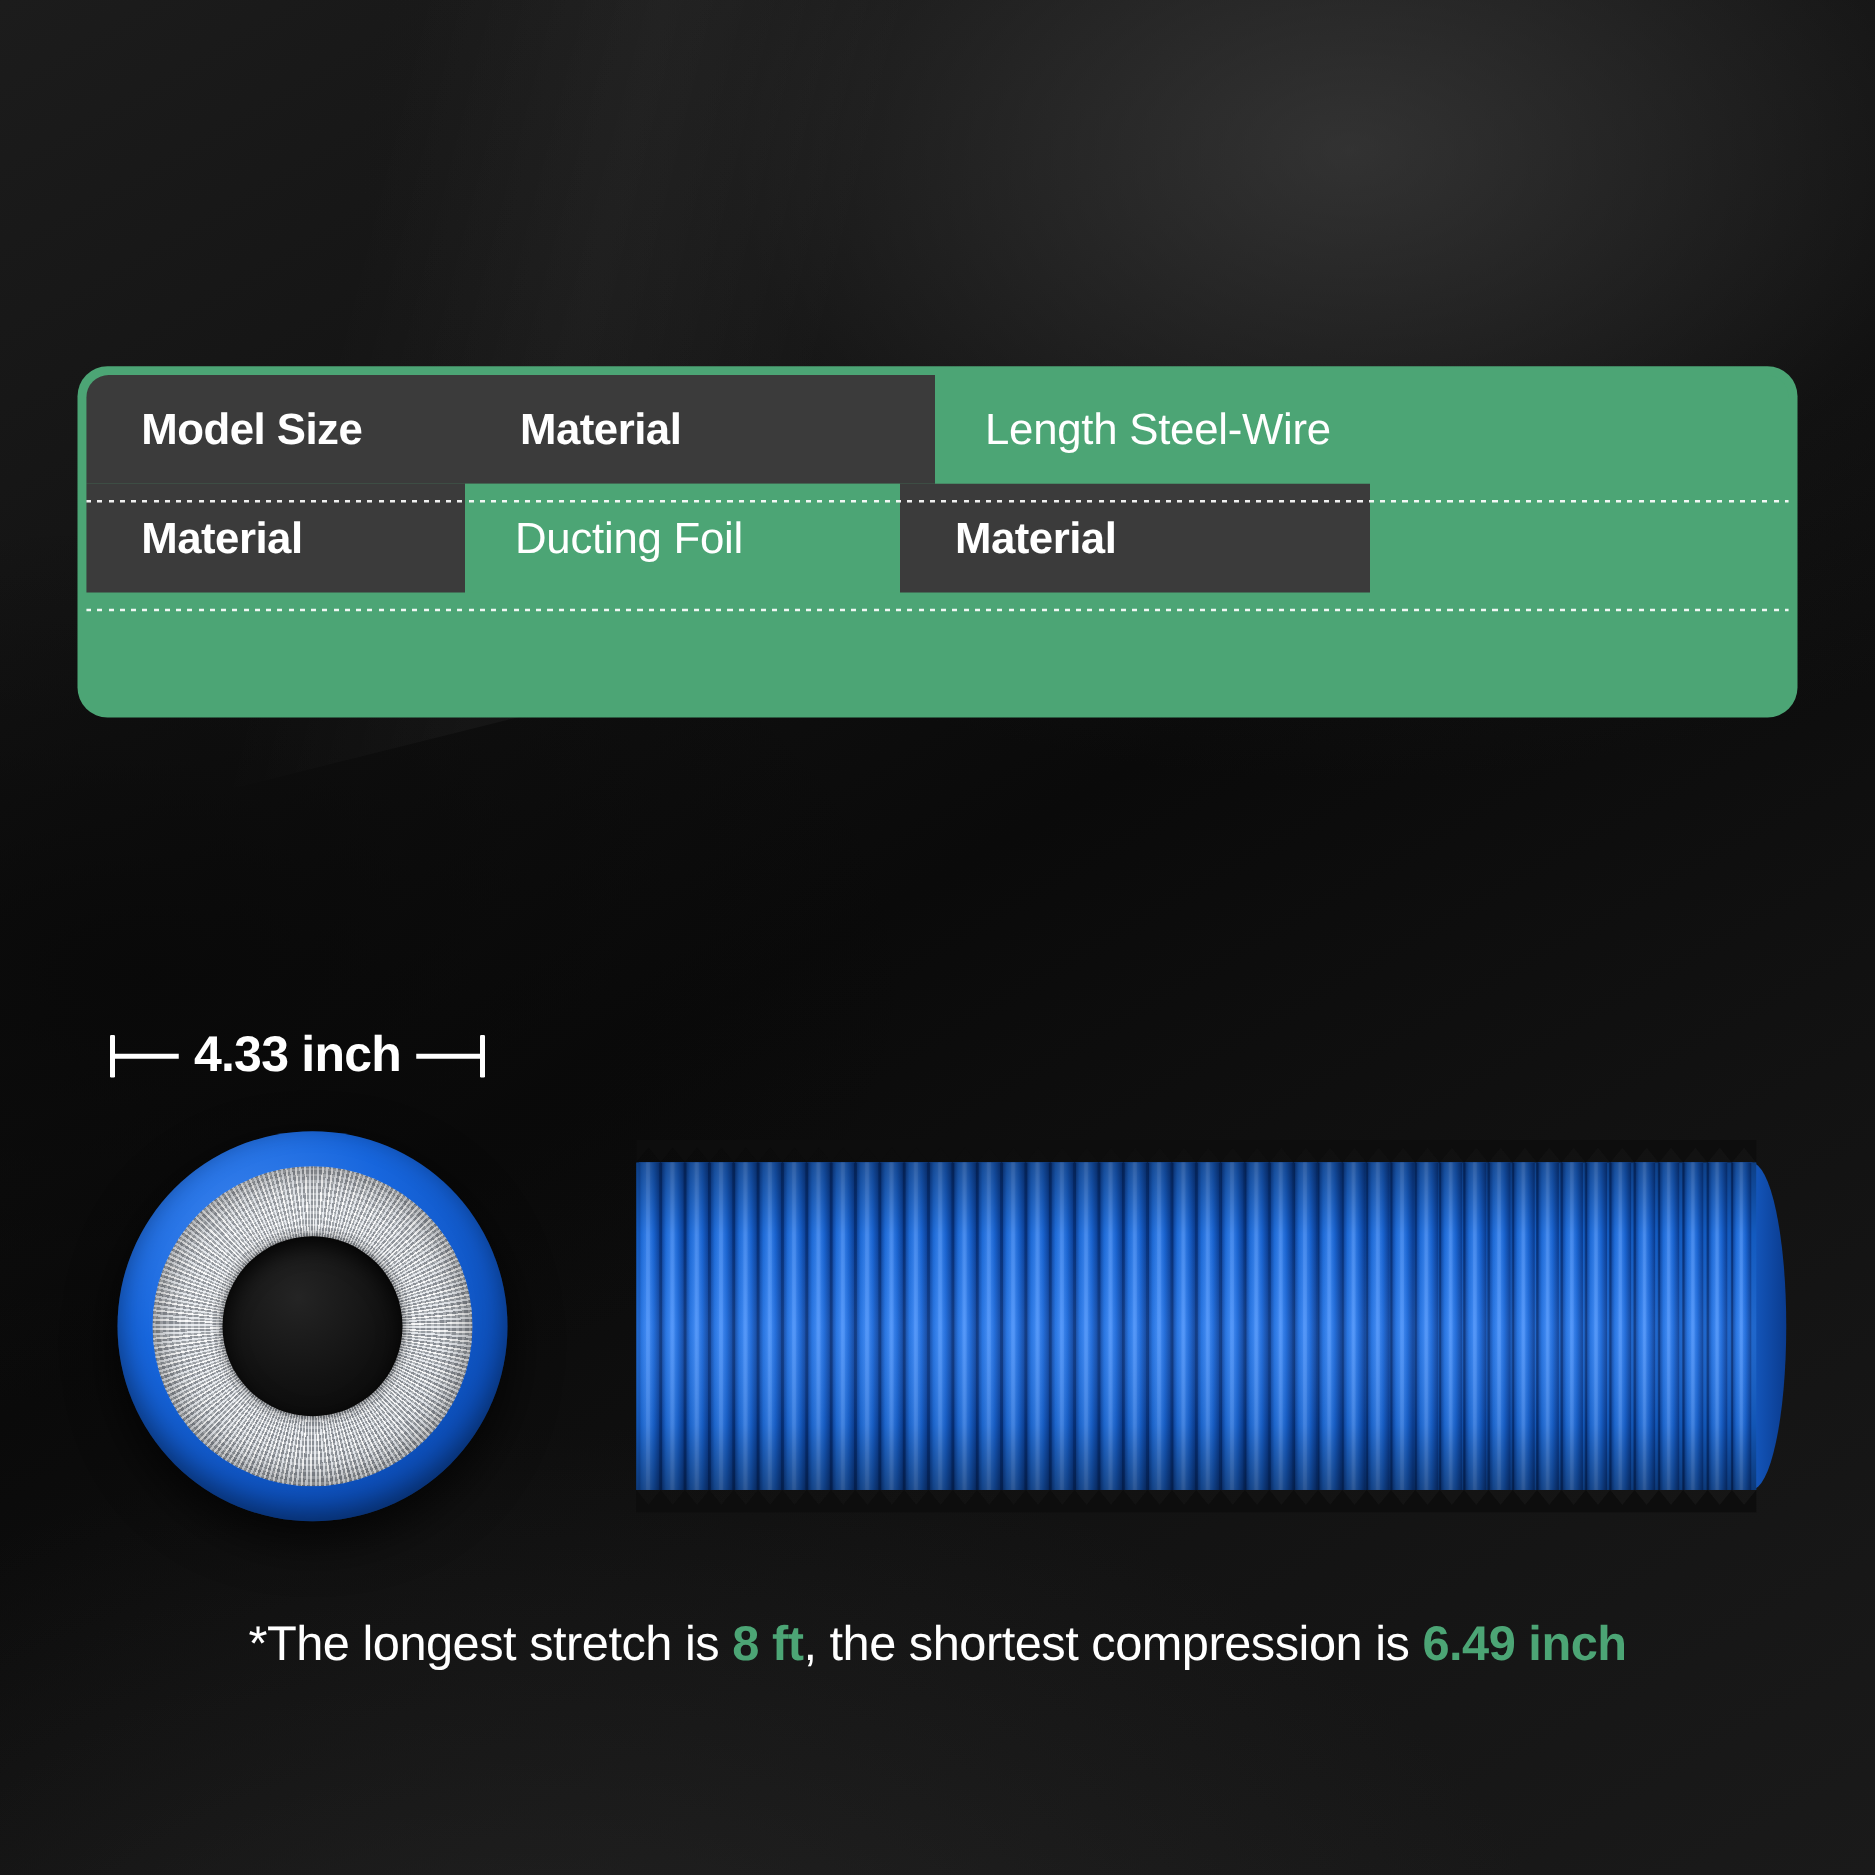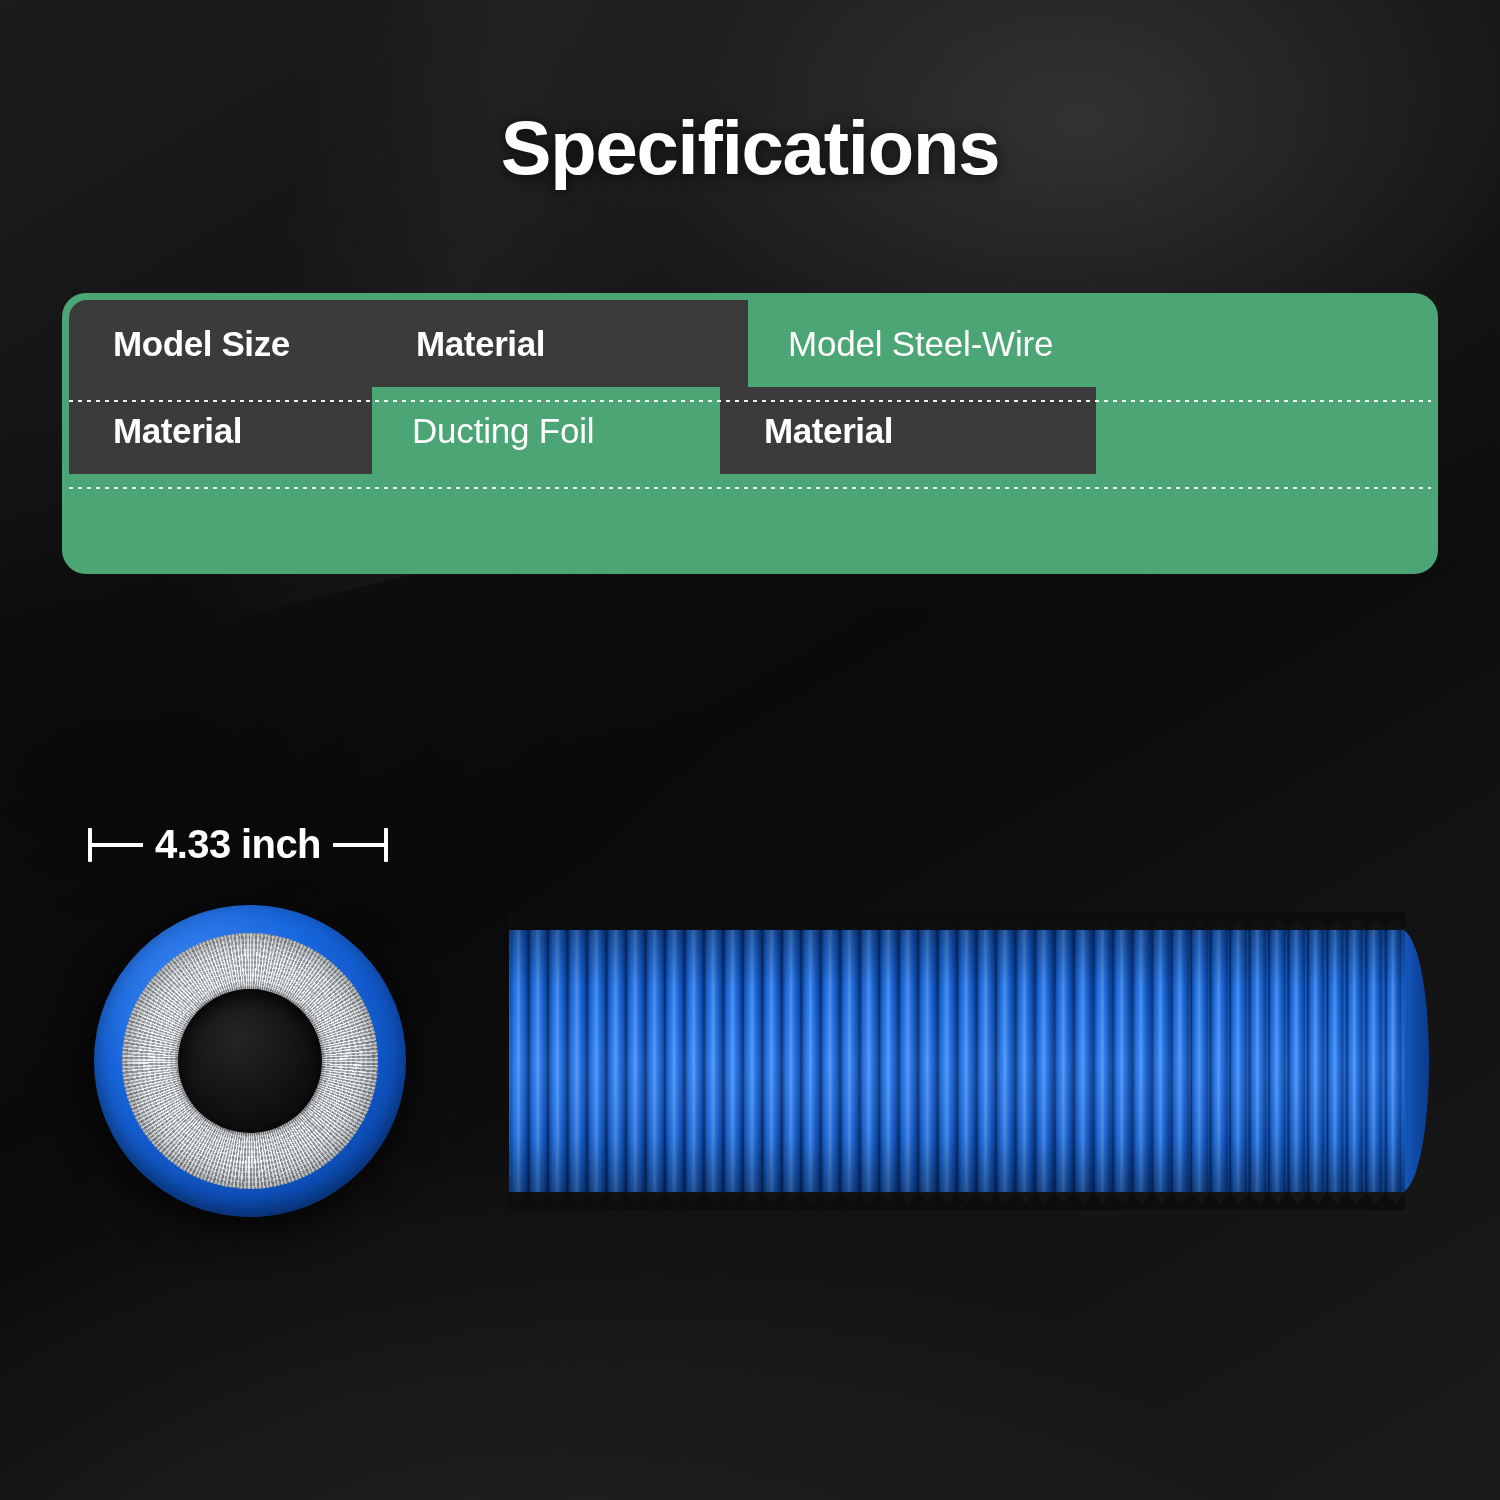--- a/index.html
+++ b/index.html
@@ -182,30 +182,29 @@
   }
   #footnote .hl { color:#4CA575; font-weight:bold; }
 </style>
 </head>
 <body>
 
 <div id="page">
 
   <div id="bg-sweep"></div>
 
-  <div id="title">Specifications</div>
 
   <div id="spec-table">
     <div id="rows">
 
 
       <div class="spec-row">
         <div class="cell-label lbl-a">Model Size</div>
         <div class="cell-label lbl-b">Material</div>
-        <div class="cell-value val-b">Model Steel-Wire</div>
+        <div class="cell-value val-b">Length Steel-Wire</div>
       </div>
 
       <div class="spec-row">
         <div class="cell-label lbl-a">Material</div>
         <div class="cell-value val-a">Ducting Foil</div>
         <div class="cell-label lbl-b">Material</div>
       </div>
 
       <div class="row-sep" id="sep1"></div>
       <div class="row-sep" id="sep2"></div>
@@ -400,14 +399,15 @@
           <rect x="879.7217391304349" y="4" width="1.7032486844182706" height="290" fill="#062c72" opacity="0.72"></rect>
         </g>
 
       <path id="sawtooth-top" fill="#0d0d0d" d="M4,0 L900,0 L900,18 L900.0000000000001,18 L890.2608695652175,6 L880.5217391304349,18 L870.7826086956522,6 L861.0434782608696,18 L851.304347826087,6 L841.5652173913045,18 L831.8260869565219,6 L822.0869565217392,18 L812.3478260869566,6 L802.608695652174,18 L792.8695652173914,6 L783.1304347826087,18 L773.3913043478261,6 L763.6521739130435,18 L753.9130434782609,6 L744.1739130434784,18 L734.4347826086957,6 L724.6956521739131,18 L714.9565217391305,6 L705.2173913043479,18 L695.4782608695652,6 L685.7391304347827,18 L676.0000000000001,6 L666.2608695652175,18 L656.5217391304349,6 L646.7826086956522,18 L637.0434782608696,6 L627.304347826087,18 L617.5652173913044,6 L607.8260869565217,18 L598.0869565217391,6 L588.3478260869566,18 L578.608695652174,6 L568.8695652173914,18 L559.1304347826087,6 L549.3913043478261,18 L539.6521739130435,6 L529.9130434782609,18 L520.1739130434783,6 L510.43478260869574,18 L500.6956521739131,6 L490.9565217391305,18 L481.21739130434787,6 L471.47826086956525,18 L461.7391304347826,6 L452,18 L442.26086956521743,6 L432.52173913043487,18 L422.78260869565224,6 L413.0434782608696,18 L403.304347826087,6 L393.5652173913044,18 L383.82608695652175,6 L374.0869565217391,18 L364.34782608695656,6 L354.608695652174,18 L344.86956521739137,6 L335.13043478260875,18 L325.3913043478261,6 L315.6521739130435,18 L305.9130434782609,6 L296.17391304347825,18 L286.4347826086957,6 L276.6956521739131,18 L266.9565217391305,6 L257.21739130434787,18 L247.47826086956525,6 L237.73913043478262,18 L228,6 L218.2608695652174,18 L208.5217391304348,6 L198.7826086956522,18 L189.04347826086956,6 L179.30434782608697,18 L169.56521739130437,6 L159.82608695652175,18 L150.08695652173913,6 L140.34782608695653,18 L130.60869565217394,6 L120.86956521739131,18 L111.1304347826087,6 L101.3913043478261,18 L91.65217391304348,6 L81.91304347826087,18 L72.17391304347827,6 L62.434782608695656,18 L52.69565217391305,6 L42.95652173913044,18 L33.21739130434783,6 L23.47826086956522,18 L13.73913043478261,6 L4,18 Z"></path>
       <path id="sawtooth-bottom" fill="#0d0d0d" d="M4,298 L900,298 L900,280 L900.0000000000001,280 L890.2608695652175,292 L880.5217391304349,280 L870.7826086956522,292 L861.0434782608696,280 L851.304347826087,292 L841.5652173913045,280 L831.8260869565219,292 L822.0869565217392,280 L812.3478260869566,292 L802.608695652174,280 L792.8695652173914,292 L783.1304347826087,280 L773.3913043478261,292 L763.6521739130435,280 L753.9130434782609,292 L744.1739130434784,280 L734.4347826086957,292 L724.6956521739131,280 L714.9565217391305,292 L705.2173913043479,280 L695.4782608695652,292 L685.7391304347827,280 L676.0000000000001,292 L666.2608695652175,280 L656.5217391304349,292 L646.7826086956522,280 L637.0434782608696,292 L627.304347826087,280 L617.5652173913044,292 L607.8260869565217,280 L598.0869565217391,292 L588.3478260869566,280 L578.608695652174,292 L568.8695652173914,280 L559.1304347826087,292 L549.3913043478261,280 L539.6521739130435,292 L529.9130434782609,280 L520.1739130434783,292 L510.43478260869574,280 L500.6956521739131,292 L490.9565217391305,280 L481.21739130434787,292 L471.47826086956525,280 L461.7391304347826,292 L452,280 L442.26086956521743,292 L432.52173913043487,280 L422.78260869565224,292 L413.0434782608696,280 L403.304347826087,292 L393.5652173913044,280 L383.82608695652175,292 L374.0869565217391,280 L364.34782608695656,292 L354.608695652174,280 L344.86956521739137,292 L335.13043478260875,280 L325.3913043478261,292 L315.6521739130435,280 L305.9130434782609,292 L296.17391304347825,280 L286.4347826086957,292 L276.6956521739131,280 L266.9565217391305,292 L257.21739130434787,280 L247.47826086956525,292 L237.73913043478262,280 L228,292 L218.2608695652174,280 L208.5217391304348,292 L198.7826086956522,280 L189.04347826086956,292 L179.30434782608697,280 L169.56521739130437,292 L159.82608695652175,280 L150.08695652173913,292 L140.34782608695653,280 L130.60869565217394,292 L120.86956521739131,280 L111.1304347826087,292 L101.3913043478261,280 L91.65217391304348,292 L81.91304347826087,280 L72.17391304347827,292 L62.434782608695656,280 L52.69565217391305,292 L42.95652173913044,280 L33.21739130434783,292 L23.47826086956522,280 L13.73913043478261,292 L4,280 Z"></path>
 
       <rect x="4" y="18" width="896" height="262" fill="url(#bodyShade)" pointer-events="none"></rect>
     </svg>
   </div>
 
+  <div id="footnote"><span>*The longest stretch is </span><span class="hl">8 ft</span><span>, the shortest compression is </span><span class="hl">6.49 inch</span></div>
 
 </div>
 
 </body></html>

